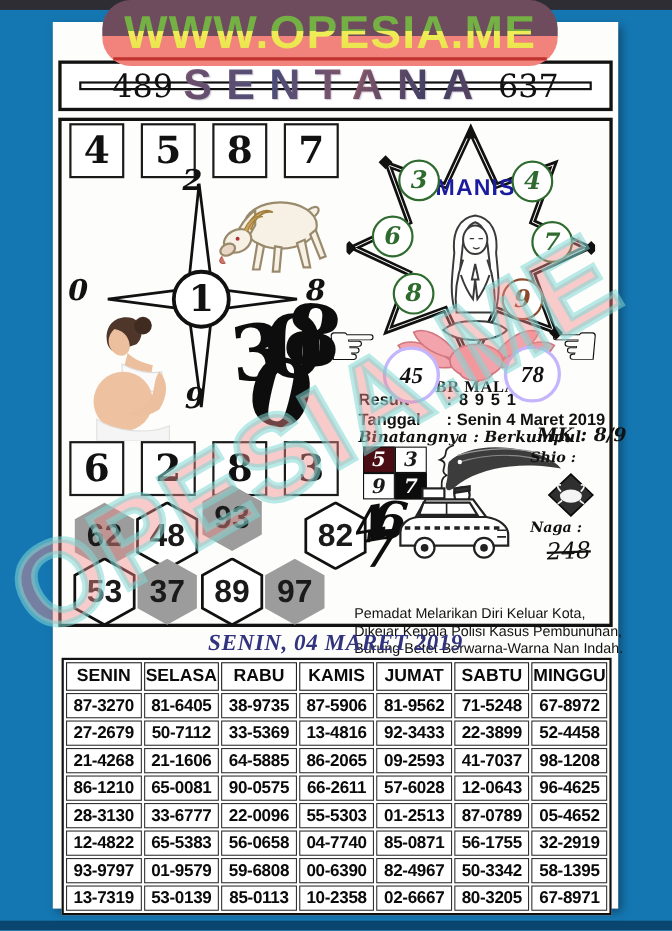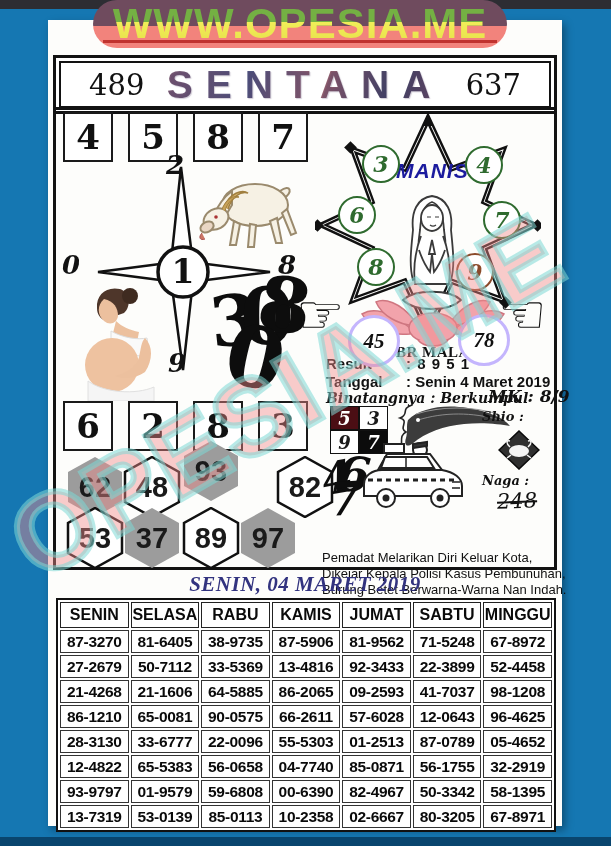--- a/index.html
+++ b/index.html
@@ -9,31 +9,31 @@
 
   
   .top-strip{position:absolute;left:0;top:0;width:611px;height:9px;background:#2d2d33;}
   .bottom-band{position:absolute;left:0;bottom:0;width:611px;height:9px;background:#09456e;}
 
   
   .sheet{position:absolute;left:48px;top:20px;width:514px;height:806px;background:#fdfdfb;
          box-shadow:3px 4px 8px rgba(0,0,0,.35);z-index:1;}
 
   
-  .banner{position:absolute;left:93px;top:0;width:414px;height:48px;border-radius:26px;
+  .banner{position:absolute;left:93px;top:0;width:414px;height:60px;border-radius:26px;
           background:linear-gradient(180deg,#6f4b5e 0%,#6f4b5e 55%,#f2837c 55%,#f2837c 100%);
           z-index:60;display:flex;align-items:center;justify-content:center;}
   .banner::after{content:"";position:absolute;left:10px;right:10px;bottom:5px;height:3px;background:#c0332f;}
   .banner-text{font-size:42px;font-weight:bold;letter-spacing:1px;
           background:linear-gradient(180deg,#74b043 0%,#74b043 47%,#f0ee58 47%,#e6dc46 100%);
           -webkit-background-clip:text;background-clip:text;color:transparent;line-height:52px;}
 
   
-  .title-box{position:absolute;left:53px;top:55px;width:504px;height:59px;border:3px solid #121212;
-             background:#fff;z-index:2;box-sizing:border-box;padding:3px;}
+  .title-box{position:absolute;left:53px;top:55px;width:504px;height:46px;border:3px solid #121212;
+             background:#fff;z-index:2;box-sizing:border-box;padding:16px;}
   .title-inner{border:2px solid #121212;height:100%;box-sizing:border-box;display:flex;
                align-items:center;justify-content:space-between;padding:0 28px;}
   .title-num{font-family:"DejaVu Serif",serif;font-size:29px;color:#111;}
   .title-name{font-size:39px;font-weight:bold;letter-spacing:13px;
           background:linear-gradient(105deg,#7c5a72 0%,#4f5480 30%,#96606e 55%,#3e4468 80%,#6a4a62 100%);
           -webkit-background-clip:text;background-clip:text;color:transparent;
           text-shadow:1px 1px 1px rgba(70,50,90,.25);}
 
   
   .main-box{position:absolute;left:53px;top:107px;width:504px;height:463px;border:3px solid #121212;
@@ -64,21 +64,21 @@
   .hex{position:absolute;width:58px;height:62px;z-index:4;}
   .hex svg{position:absolute;left:0;top:0;}
   .hex polygon{fill:#fff;stroke:#111;stroke-width:2.5;}
   .hex.filled polygon{fill:#9c9c9c;stroke:none;}
   .hex-num{position:absolute;left:0;top:0;width:58px;height:62px;display:flex;align-items:center;
            justify-content:center;font-size:29px;font-weight:bold;color:#1a1a1a;text-align:center;}
   .h0{left:66px;top:456px;} .h1{left:123px;top:456px;} .h2{left:182px;top:440px;padding-left:11px;} .h3{left:239px;top:456px;margin-left:37px;}
   .h4{left:66px;top:507px;} .h5{left:123px;top:507px;} .h6{left:182px;top:507px;} .h7{left:239px;top:507px;}
 
   
-  .manis{position:absolute;left:396px;top:159px;z-index:5;font-weight:bold;font-style:italic;
+  .manis{position:absolute;left:396px;top:159px;z-index:5;font-weight:bold;
          font-size:21px;letter-spacing:1px;color:#1b1b9e;}
   .star-num{position:absolute;width:34px;height:34px;border:2px solid currentColor;border-radius:50%;
             display:flex;align-items:center;justify-content:center;z-index:5;background:#fff;
             font-family:"DejaVu Serif",serif;font-style:italic;font-weight:bold;font-size:22px;}
   .sn0{left:362px;top:145px;} .sn1{left:465px;top:146px;} .sn2{left:338px;top:196px;}
   .sn3{left:483px;top:201px;} .sn4{left:357px;top:248px;} .sn5{left:456px;top:253px;}
 
   .hand{position:absolute;z-index:11;font-family:"DejaVu Sans",sans-serif;font-size:54px;
         color:#111;line-height:1;}
   .hand-circle{position:absolute;width:46px;height:46px;border:3px solid #c4b5fd;border-radius:50%;

